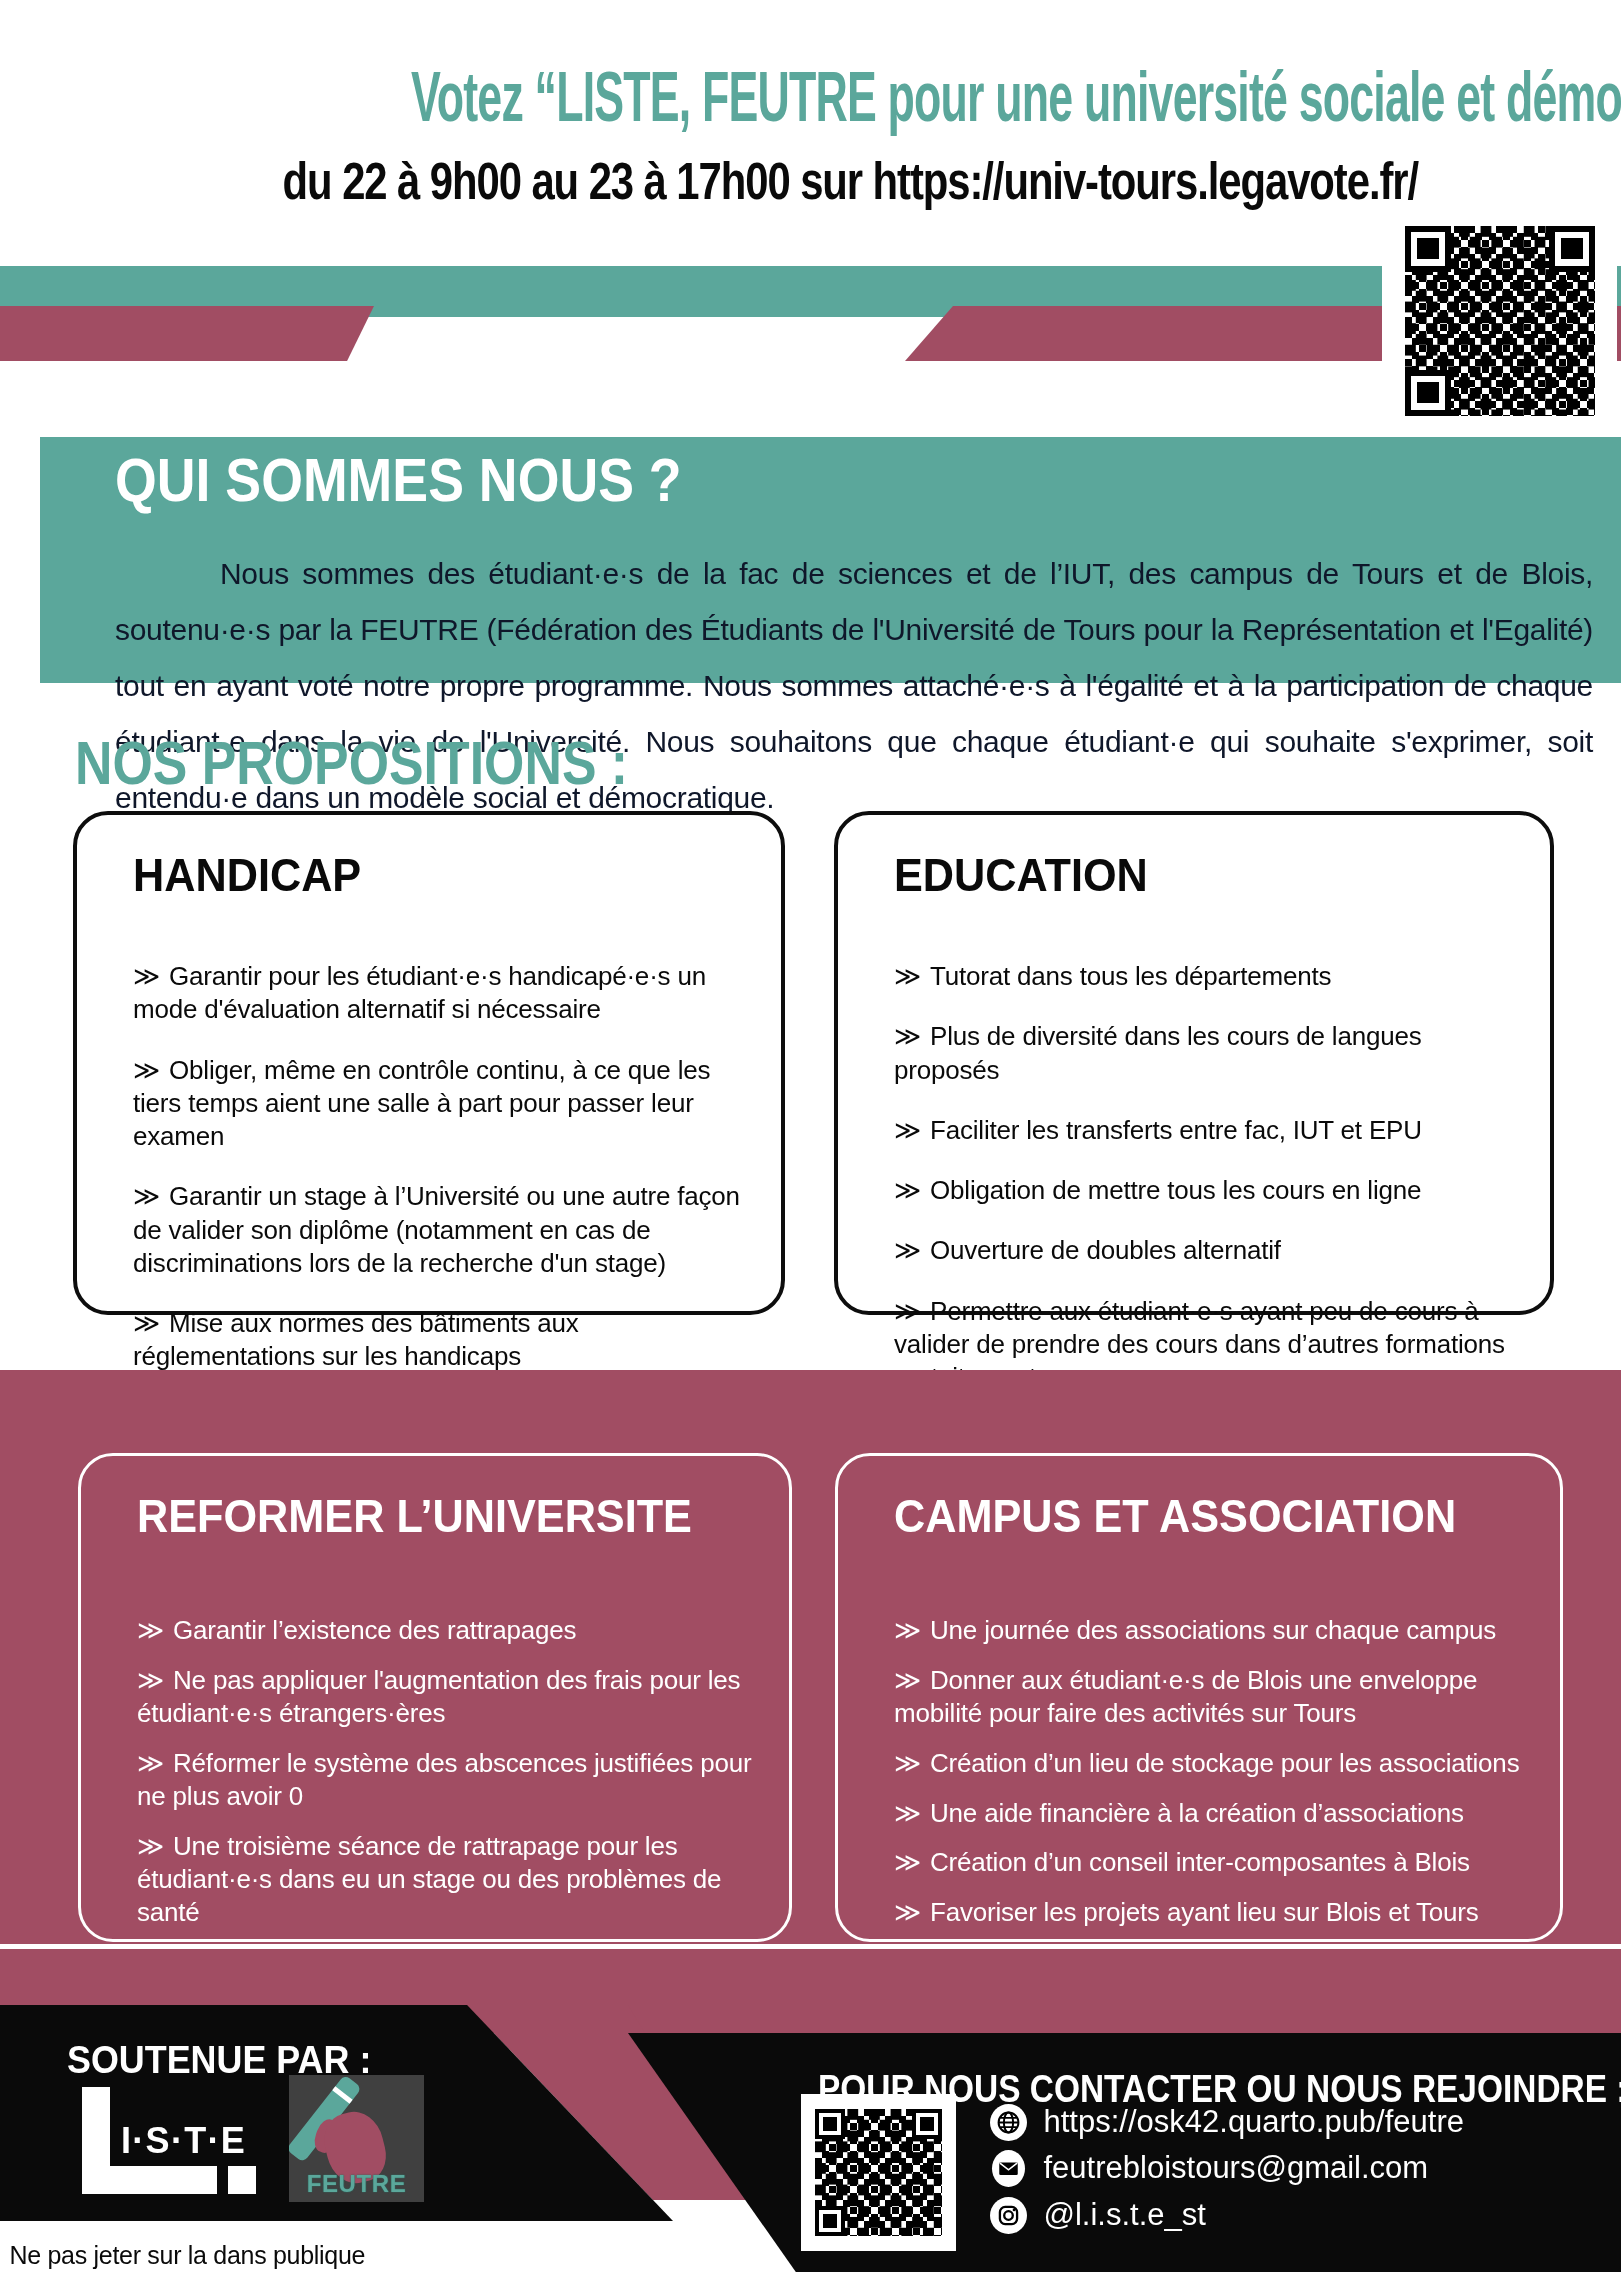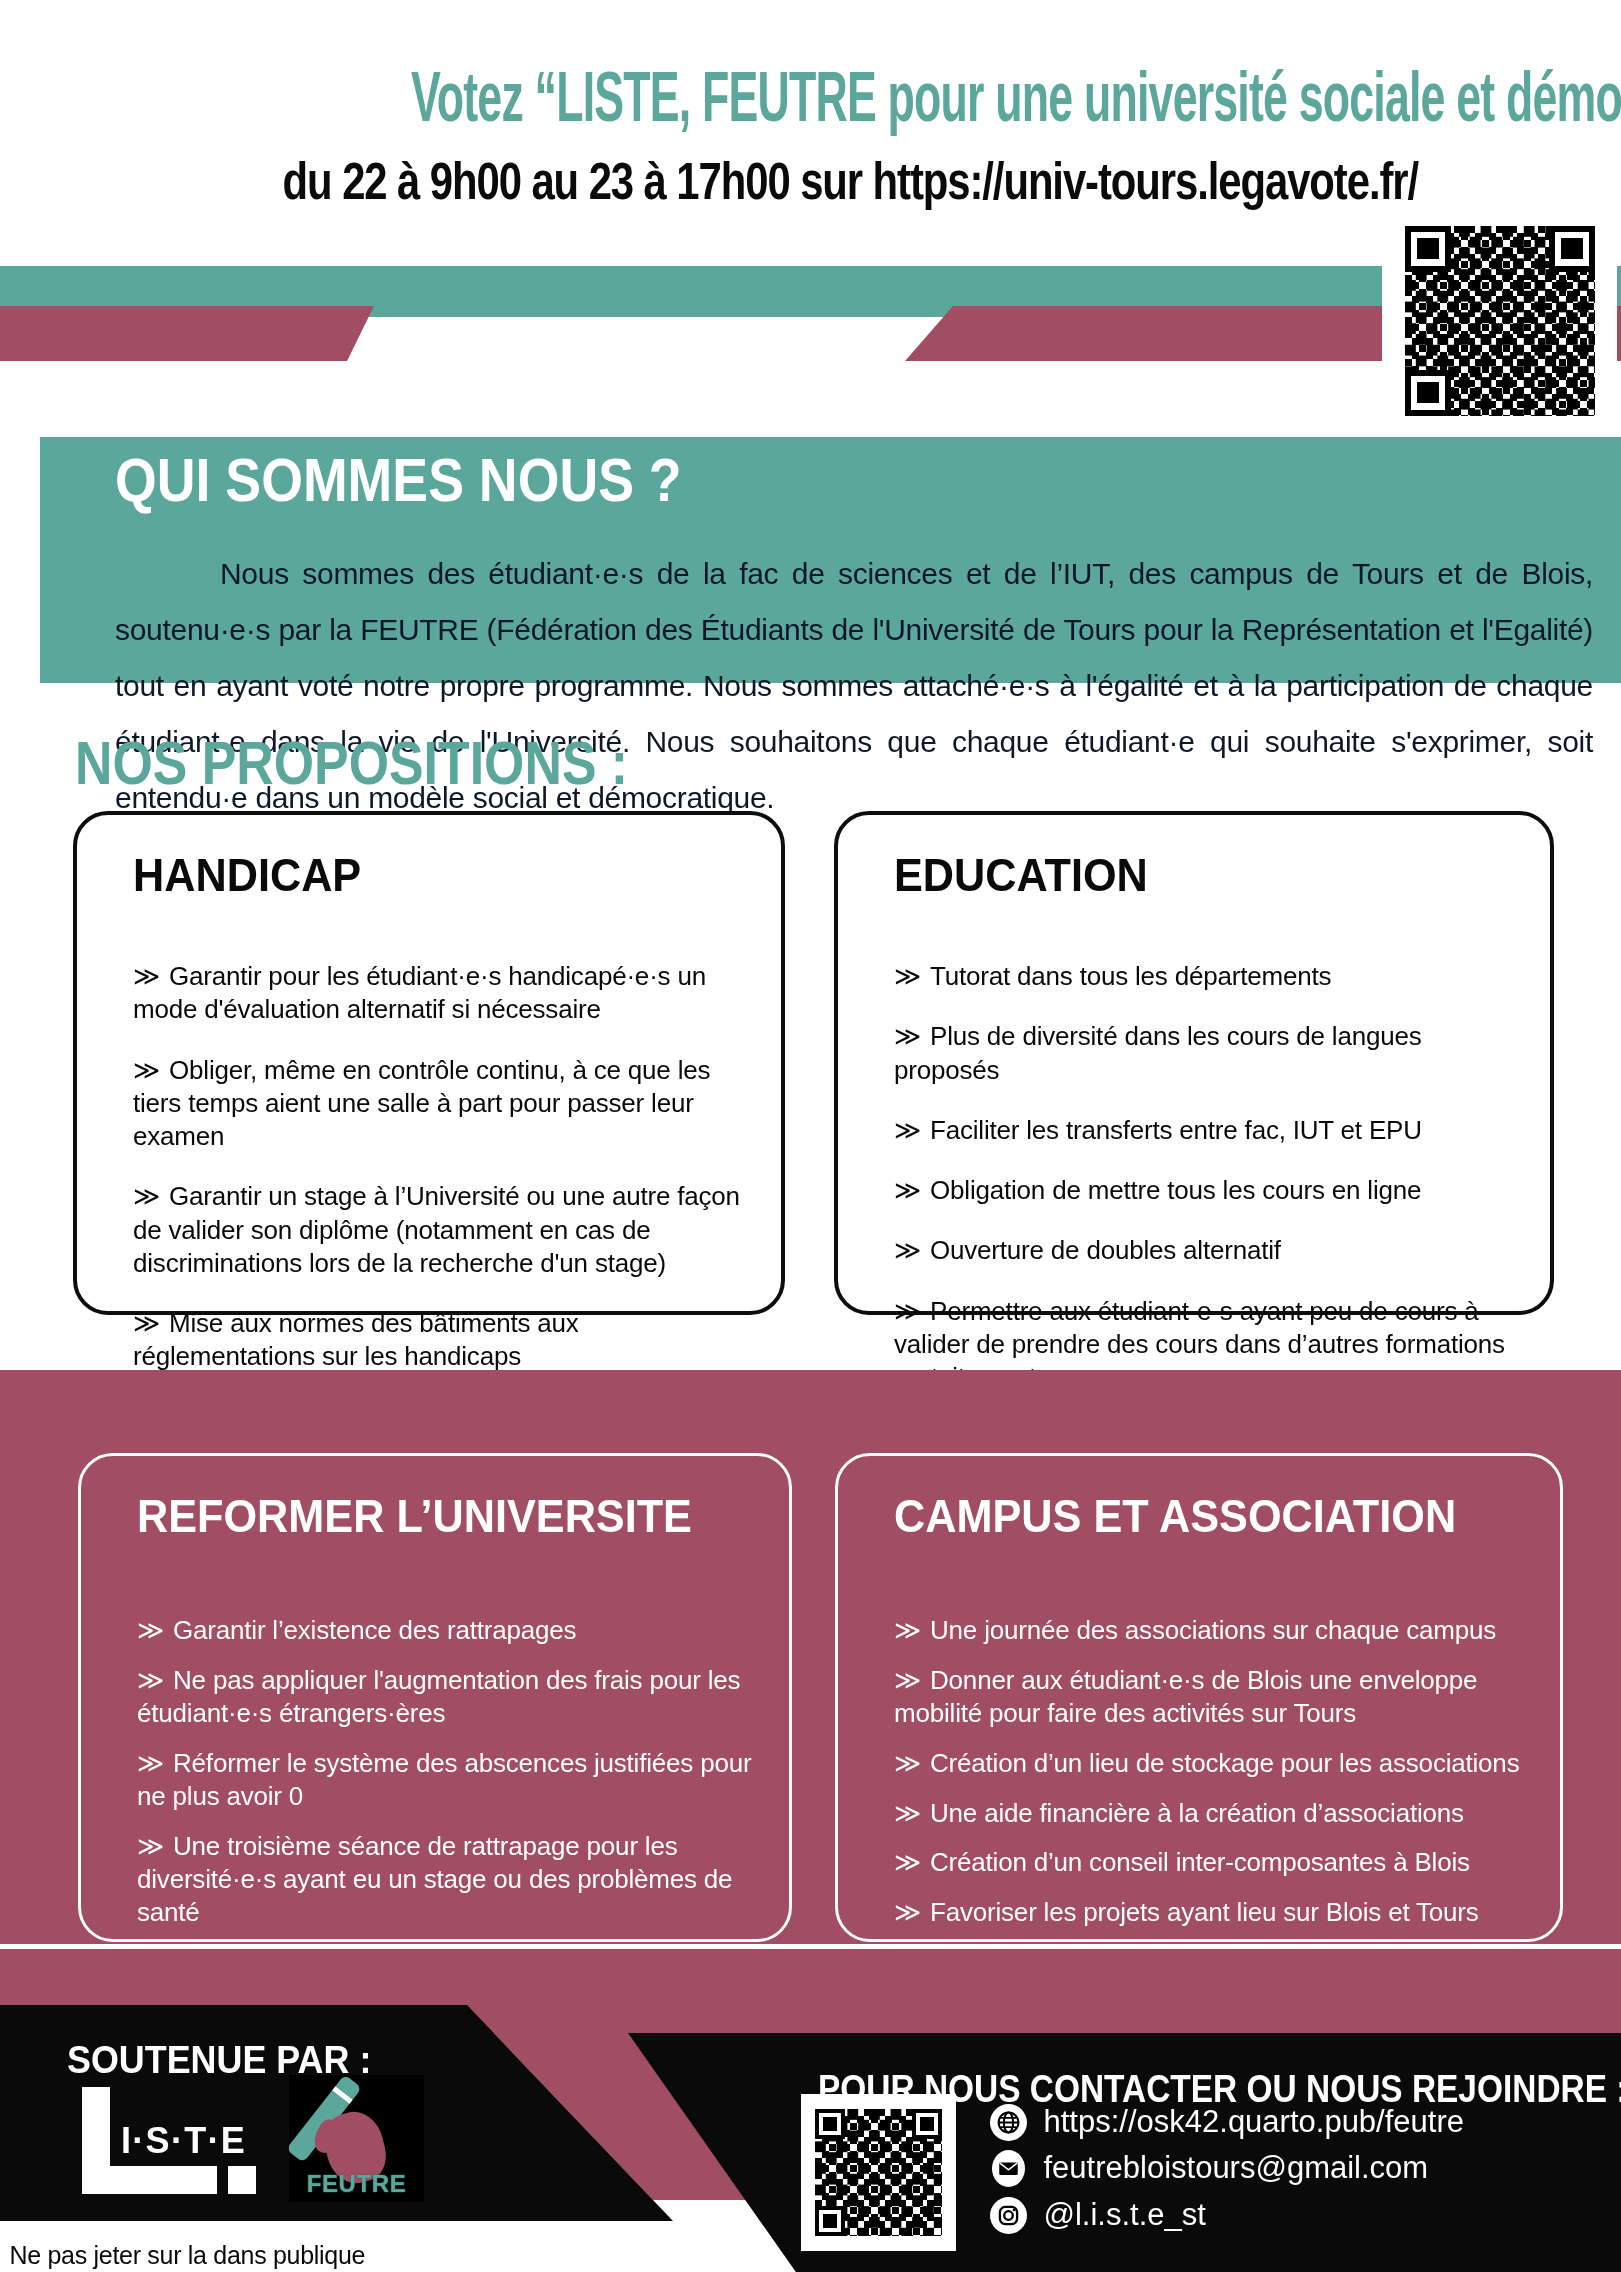--- a/index.html
+++ b/index.html
@@ -82,21 +82,21 @@
                  clip-path:polygon(0 0,100% 0,100% 100%,16.9% 100%);}
   .f-supported{top:89px;left:67px;color:#fff;font-size:39px;font-weight:bold;}
   .f-supported .cx{transform:scaleX(.92);transform-origin:left;}
 
   .liste-logo{top:138px;left:82px;width:181px;height:107px;}
   .liste-vbar{top:0;left:0;width:28px;height:107px;background:#fff;}
   .liste-hbar{top:79px;left:0;width:135px;height:28px;background:#fff;}
   .liste-dot{top:79px;left:146px;width:28px;height:28px;background:#fff;}
   .liste-letters{top:33px;left:39px;color:#fff;font-size:36px;font-weight:bold;letter-spacing:1.3px;}
 
-  .feutre-logo{top:126px;left:289px;width:135px;height:127px;background:#000000;overflow:hidden;}
+  .feutre-logo{top:126px;left:289px;width:135px;height:127px;background:#404040;overflow:hidden;}
   .feutre-pen{top:-3.8px;left:24px;width:21.6px;height:95px;background:#5BA79B;border-radius:6.3px;
               transform:rotate(38deg);}
   .feutre-pen::after{content:"";position:absolute;left:0;top:15px;width:21.6px;height:5px;background:#fff;}
   .feutre-fist{top:37px;left:37px;width:58px;height:71px;background:#A14D63;
                border-radius:42% 46% 40% 46%;transform:rotate(-14deg);}
   .feutre-thumb{top:44px;left:27px;width:21.6px;height:34px;background:#A14D63;border-radius:45%;
                 transform:rotate(20deg);}
   .feutre-label{bottom:3.8px;left:0;width:100%;text-align:center;color:#5BA79B;
                 font-size:24px;font-weight:bold;letter-spacing:0.6px;
                 text-shadow:0 0 1.3px #2e6b60,0 0 1.3px #2e6b60;}
@@ -159,21 +159,21 @@
   </div>
 
   <div class="abs maroon-section"></div>
 
   <div class="abs card card-dark card-d card-ref">
     <h3><span class="cx">REFORMER L’UNIVERSITE</span></h3>
     <ul>
       <li><span class="marker">≫</span><span>Garantir l’existence des rattrapages</span></li>
       <li><span class="marker">≫</span><span>Ne pas appliquer l'augmentation des frais pour les étudiant·e·s étrangers·ères</span></li>
       <li><span class="marker">≫</span><span>Réformer le système des abscences justifiées pour ne plus avoir 0</span></li>
-      <li><span class="marker">≫</span><span>Une troisième séance de rattrapage pour les diversité·e·s ayant eu un stage ou des problèmes de santé</span></li>
+      <li><span class="marker">≫</span><span>Une troisième séance de rattrapage pour les étudiant·e·s dans eu un stage ou des problèmes de santé</span></li>
       <li><span class="marker">≫</span><span>Méthode d’élection différente pour les postes uninominaux pour une meilleure représentation</span></li>
     </ul>
   </div>
 
   <div class="abs card card-dark card-d card-camp">
     <h3><span class="cx">CAMPUS ET ASSOCIATION</span></h3>
     <ul>
       <li><span class="marker">≫</span><span>Une journée des associations sur chaque campus</span></li>
       <li><span class="marker">≫</span><span>Donner aux étudiant·e·s de Blois une enveloppe mobilité pour faire des activités sur Tours</span></li>
       <li><span class="marker">≫</span><span>Création d’un lieu de stockage pour les associations</span></li>

